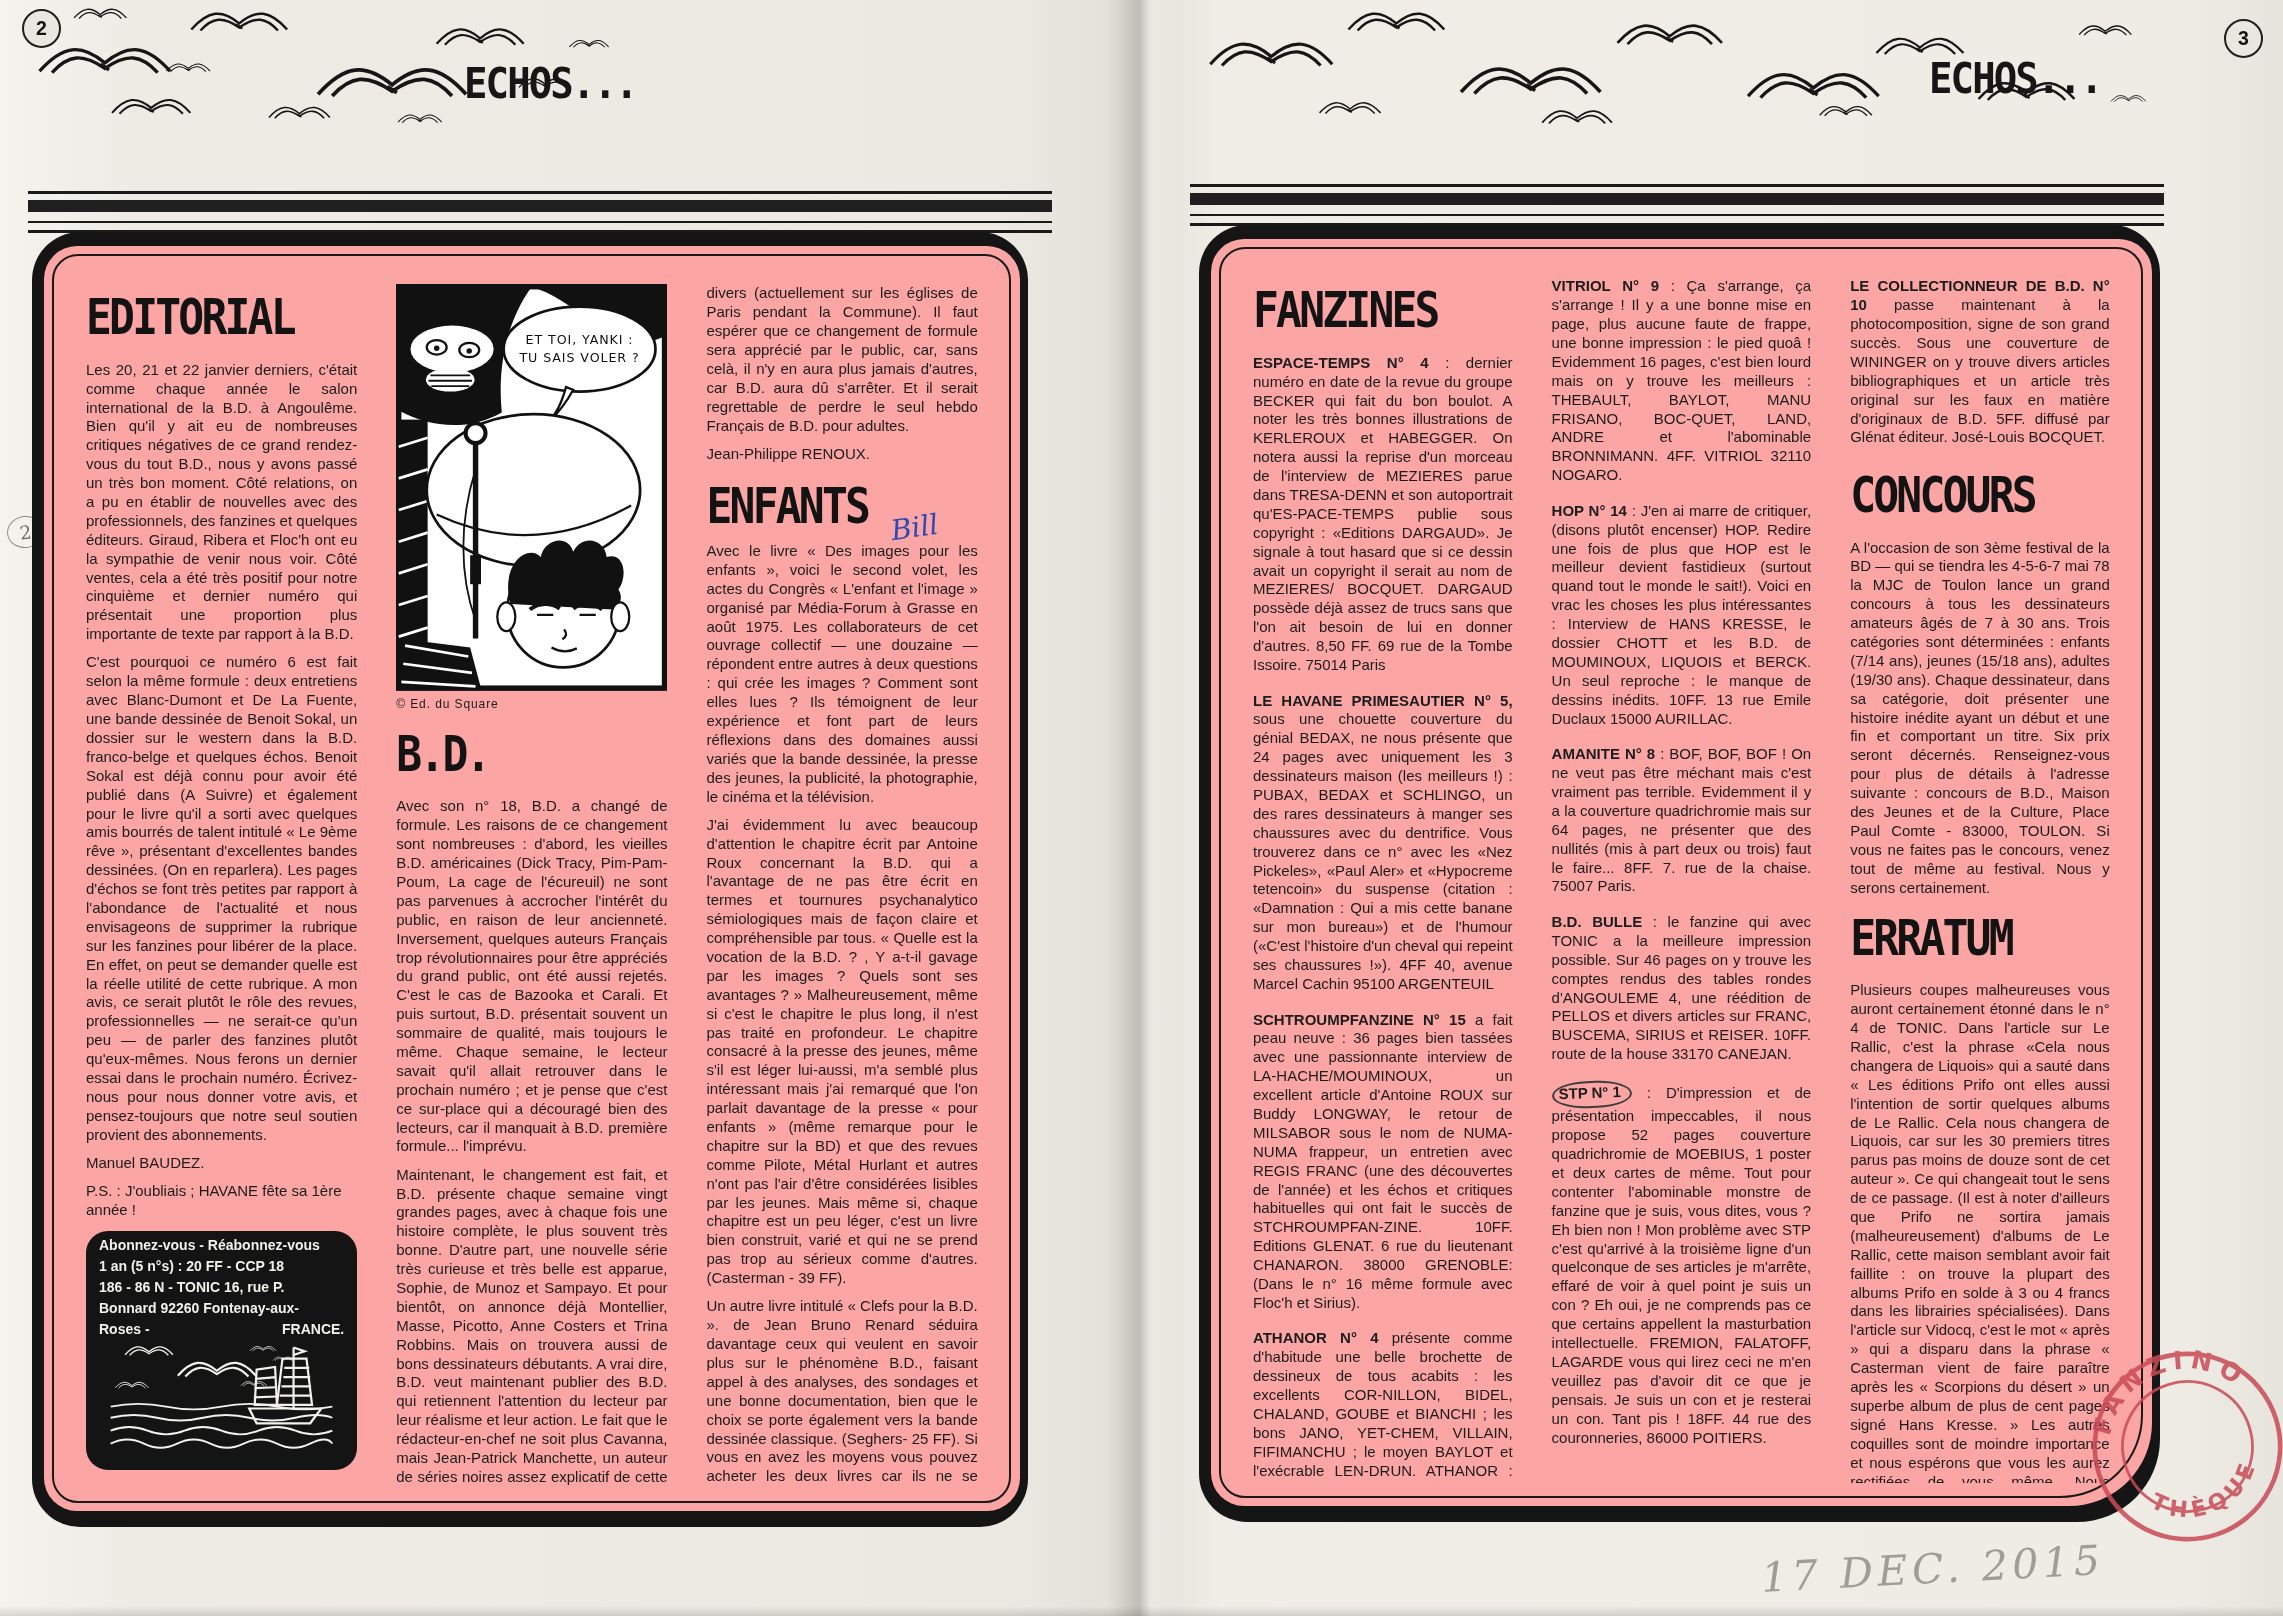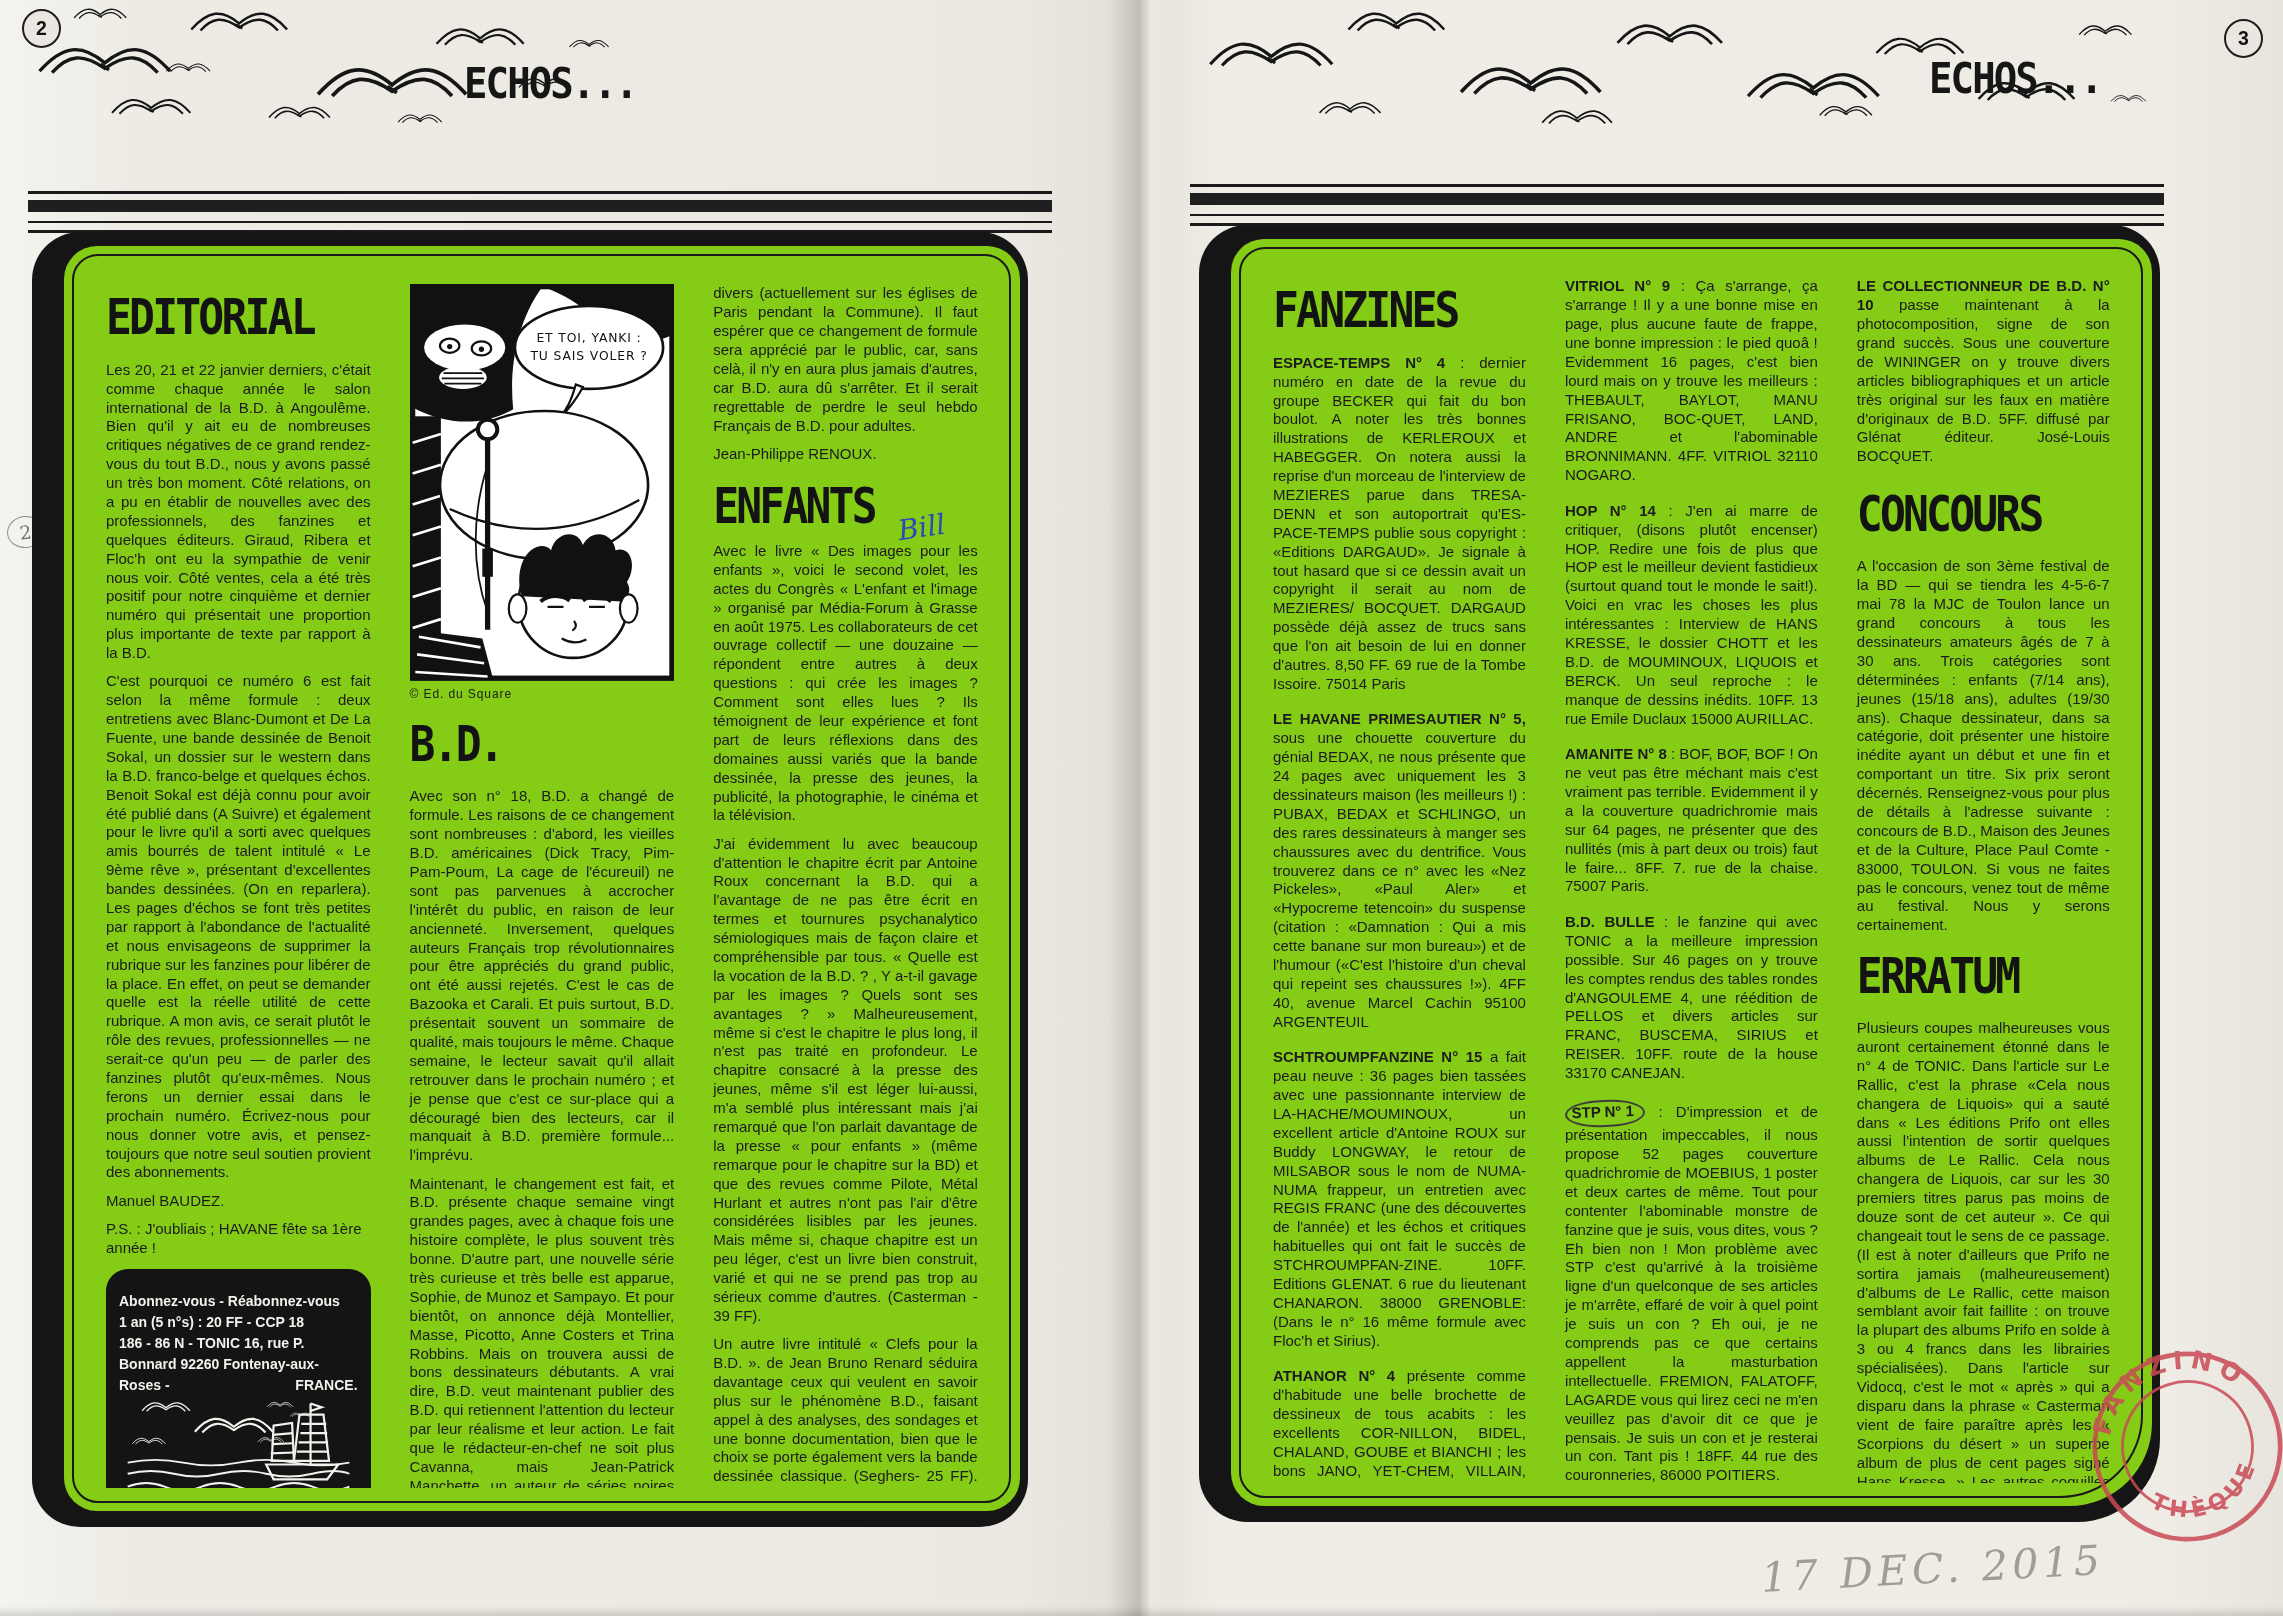--- a/index.html
+++ b/index.html
@@ -18,33 +18,33 @@
          font-weight:bold;font-size:19.5px;color:#141414;}
   .echos{position:absolute;font-family:"DejaVu Sans Mono",monospace;font-weight:700;
          font-size:39px;letter-spacing:-1.9px;color:#161616;transform:scaleY(1.08);white-space:nowrap;}
 
   .rules{position:absolute;}
   .rules .thin{height:2.8px;background:#1a1a1a;}
   .rules .bar{height:12px;background:#1f1f1f;}
   .rules .g6{height:6.5px;} .rules .g8{height:8.3px;}
 
   .frame{position:absolute;background:#151515;border-radius:48px;}
-  .frame .paper{position:absolute;inset:14px 8.3px 16px 12px;background:#84cc16;border-radius:33px;margin-left:20px;}
+  .frame .paper{position:absolute;inset:14px 8.3px 16px 12px;background:#fca5a5;border-radius:33px;}
   .frame .inner{position:absolute;inset:8.3px;border:2.8px solid #191919;border-radius:26px;}
   .frame.curl,.frame.curl .paper,.frame.curl .inner{border-bottom-right-radius:83px;}
   .content{position:absolute;inset:13px 16.7px;padding:15px 15px;display:flex;gap:39px;overflow:hidden;}
   .col{flex:1;min-width:0;font-size:15px;line-height:1.26;text-align:justify;}
   .col p{margin:0 0 9.3px;}
   .col p.entry{margin:0 0 16.7px;}
   .h-display{font-family:"DejaVu Sans Mono",monospace;font-weight:700;font-size:43px;
              letter-spacing:-2.8px;transform:scaleY(1.15);transform-origin:left top;
              margin:1.9px 0 20.4px;color:#131313;white-space:nowrap;}
   .sig{margin:0 0 3.7px;font-weight:400;text-align:left;}
 
-  .subbox{background:#141414;border-radius:22px;color:#f2f1ec;padding:22px 13px 0;
+  .subbox{background:#141414;border-radius:22px;color:#f2f1ec;padding:4px 13px 0;
           margin-top:11px;height:239px;box-sizing:border-box;font-weight:700;
           font-size:14px;line-height:1.5;overflow:hidden;}
   .subbox .l5{display:flex;justify-content:space-between;}
   .subbox svg{display:block;margin:1.9px auto 0;}
 
   .comicwrap svg{display:block;width:100%;height:auto;}
   .caption{font-size:12px;letter-spacing:0.9px;margin:5.6px 0 11px;text-align:left;}
 
   .enf-row{display:flex;align-items:flex-end;gap:23px;}
   .bill{color:#2d49b8;font-style:italic;font-size:28px;font-family:"DejaVu Serif",serif;

